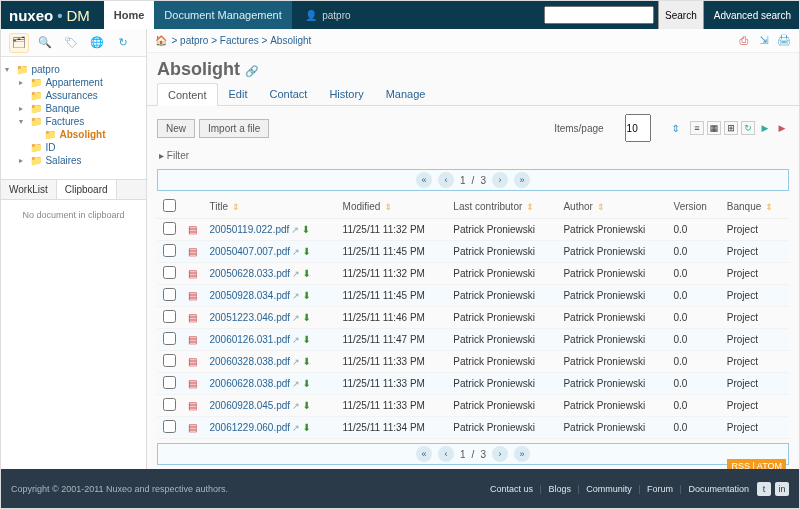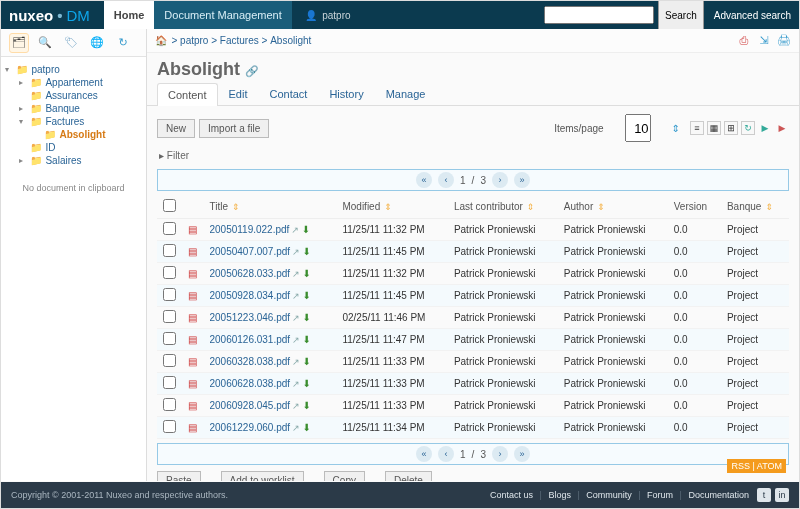--- a/index.html
+++ b/index.html
@@ -1,20 +1,20 @@
 <!DOCTYPE html>
 <html><head>
 <meta charset="utf-8">
 <style>
 *{box-sizing:border-box;margin:0;padding:0;font-family:Arial,Helvetica,sans-serif}
 body{background:#fafafa;font-size:11px;color:#333;width:800px;height:509px;overflow:hidden;border:1px solid #ddd}
 .topbar{background:#0b3a4f;height:28px;display:flex;align-items:center;color:#fff;padding:0 8px}
 .logo{font-size:15px;font-weight:bold;color:#fff;display:flex;align-items:center;gap:4px;margin-right:14px}
 .logo .dot{color:#7db7d0}
-.logo .dm{color:#0ea5e9;font-weight:normal}
+.logo .dm{color:#fef9c3;font-weight:normal}
 .toptabs{display:flex;height:28px}
 .toptab{padding:0 10px;display:flex;align-items:center;font-size:11px;cursor:pointer}
 .toptab.home{background:#fff;color:#444;font-weight:bold}
 .toptab.dm{background:#1a5d7a;color:#d8eef6}
 .userarea{margin-left:14px;display:flex;align-items:center;gap:4px;color:#c9d4d9;font-size:10px}
 .sp{flex:1}
 .search{display:flex;align-items:center;gap:4px}
 .search input{height:18px;width:110px;font-size:10px;padding:0 3px}
 .search button{height:30px;font-size:10px;background:#eee;border:1px solid #999;border-radius:0;padding:0 6px;cursor:pointer}
 .adv{color:#fff;font-size:10px;margin-left:6px;cursor:pointer}
@@ -39,39 +39,39 @@
 .ractions{margin-left:auto;display:flex;gap:6px}
 .ricon{width:14px;height:14px;cursor:pointer;display:flex;align-items:center;justify-content:center;font-size:11px}
 h1.ptitle{font-size:18px;color:#666;font-weight:bold;padding:6px 10px 2px}
 .subtabs{display:flex;padding:0 10px;border-bottom:1px solid #ddd;gap:0}
 .subtab{padding:5px 10px;font-size:11px;color:#2a6496;cursor:pointer;border:1px solid transparent;border-bottom:none}
 .subtab.active{color:#555;background:#fff;border-color:#ddd;border-radius:3px 3px 0 0;position:relative;top:1px}
 .bodyarea{padding:8px 10px;overflow:auto;flex:1}
 .actrow{display:flex;align-items:center;gap:4px;margin-bottom:4px}
 .btn{background:#f0f0f0;border:1px solid #bbb;border-radius:0;padding:3px 8px;font-size:10px;color:#555;cursor:pointer}
 .ipp{font-size:10px;color:#555;display:flex;align-items:center;gap:21px}
-.ipp input{width:26px;height:28px;font-size:13px;text-align:right}
+.ipp input{width:26px;height:28px;font-size:10px;text-align:left}
 .viewicons{display:flex;gap:3px;margin-left:6px}
 .vi{width:14px;height:14px;border:1px solid #ccc;background:#f8f8f8;cursor:pointer;display:flex;align-items:center;justify-content:center;font-size:9px}
 .filter{font-size:10px;color:#666;padding:4px 2px;cursor:pointer}
 .pgr{border:1px solid #96c9e6;background:#f6fbfe;height:22px;display:flex;align-items:center;justify-content:center;margin:4px 0;gap:6px;font-size:10px;color:#555}
 .pgbtn{width:16px;height:16px;border-radius:50%;background:#dceaf2;display:flex;align-items:center;justify-content:center;cursor:pointer;color:#2a6496;font-size:9px}
 table.docs{width:100%;border-collapse:collapse;font-size:10px}
 table.docs th{text-align:left;padding:4px 6px;color:#555;border-bottom:1px solid #eee;font-weight:normal}
 table.docs td{padding:3px 6px;border-bottom:1px solid #f2f2f2}
 table.docs tr.odd{background:#f4fafd}
 .pdfic{color:#c33;font-size:10px}
 .dlic{color:#3a8d2e;font-size:10px}
 a.fl{color:#2a6496;cursor:pointer}
 .extic{color:#8aa;font-size:9px;margin-left:2px}
 .sort{color:#f4b042;font-size:9px;margin-left:4px}
 .btm{display:flex;gap:20px;margin-top:6px}
 .rssrow{position:absolute;right:14px;bottom:38px}
 .rss{background:#f49b1e;color:#fff;font-size:9px;padding:2px 4px;cursor:pointer}
-.footer{background:#2b3a48;height:26px;display:flex;align-items:center;color:#aab6c0;font-size:9px;padding:0 10px;position:absolute;bottom:1px;left:1px;right:1px}
+.footer{background:#2b3a48;height:39px;display:flex;align-items:center;color:#aab6c0;font-size:9px;padding:0 10px;position:absolute;bottom:1px;left:1px;right:1px}
 .footer a{color:#dfe6eb;margin:0 4px;cursor:pointer}
 .fic{width:14px;height:14px;background:#dfe6eb;color:#2b3a48;margin-left:4px;display:flex;align-items:center;justify-content:center;font-size:9px;border-radius:2px;cursor:pointer}
 </style>
 </head>
 <body>
 
 <div class="topbar">
   <div class="logo">
     <span>nuxeo</span>
     <span class="dot">•</span>
@@ -154,20 +154,24 @@
             </div>
           </li>
         <li>
             <div class="t-node">
               <span class="t-tri">▸</span>
               <span class="t-fold" style="color:#e6b75c">📁</span>
               <span>Salaires</span>
             </div>
           </li>
       </ul>
+    </div>
+    <div class="wltabs">
+      <div class="wltab">WorkList</div>
+      <div class="wltab active">Clipboard</div>
     </div>
     <div class="wlmsg">No document in clipboard</div>
   </div>
 
   <div class="content">
     <div class="bcrow">
       <span class="hm">🏠</span>
       <span>&gt;</span>&nbsp;
       <a>patpro</a>&nbsp;
       <span>&gt;</span>&nbsp;
@@ -268,21 +272,21 @@
               <td>11/25/11 11:45 PM</td>
               <td>Patrick Proniewski</td>
               <td>Patrick Proniewski</td>
               <td>0.0</td>
               <td>Project</td>
             </tr>
             <tr>
               <td><input type="checkbox" style=""></td>
               <td><span class="pdfic">▤</span></td>
               <td><a class="fl">20051223.046.pdf</a><span class="extic">↗</span> <span class="dlic">⬇</span></td>
-              <td>02/25/11 11:46 PM</td>
+              <td>11/25/11 11:46 PM</td>
               <td>Patrick Proniewski</td>
               <td>Patrick Proniewski</td>
               <td>0.0</td>
               <td>Project</td>
             </tr>
             <tr class="odd">
               <td><input type="checkbox" style=""></td>
               <td><span class="pdfic">▤</span></td>
               <td><a class="fl">20060126.031.pdf</a><span class="extic">↗</span> <span class="dlic">⬇</span></td>
               <td>11/25/11 11:47 PM</td>

